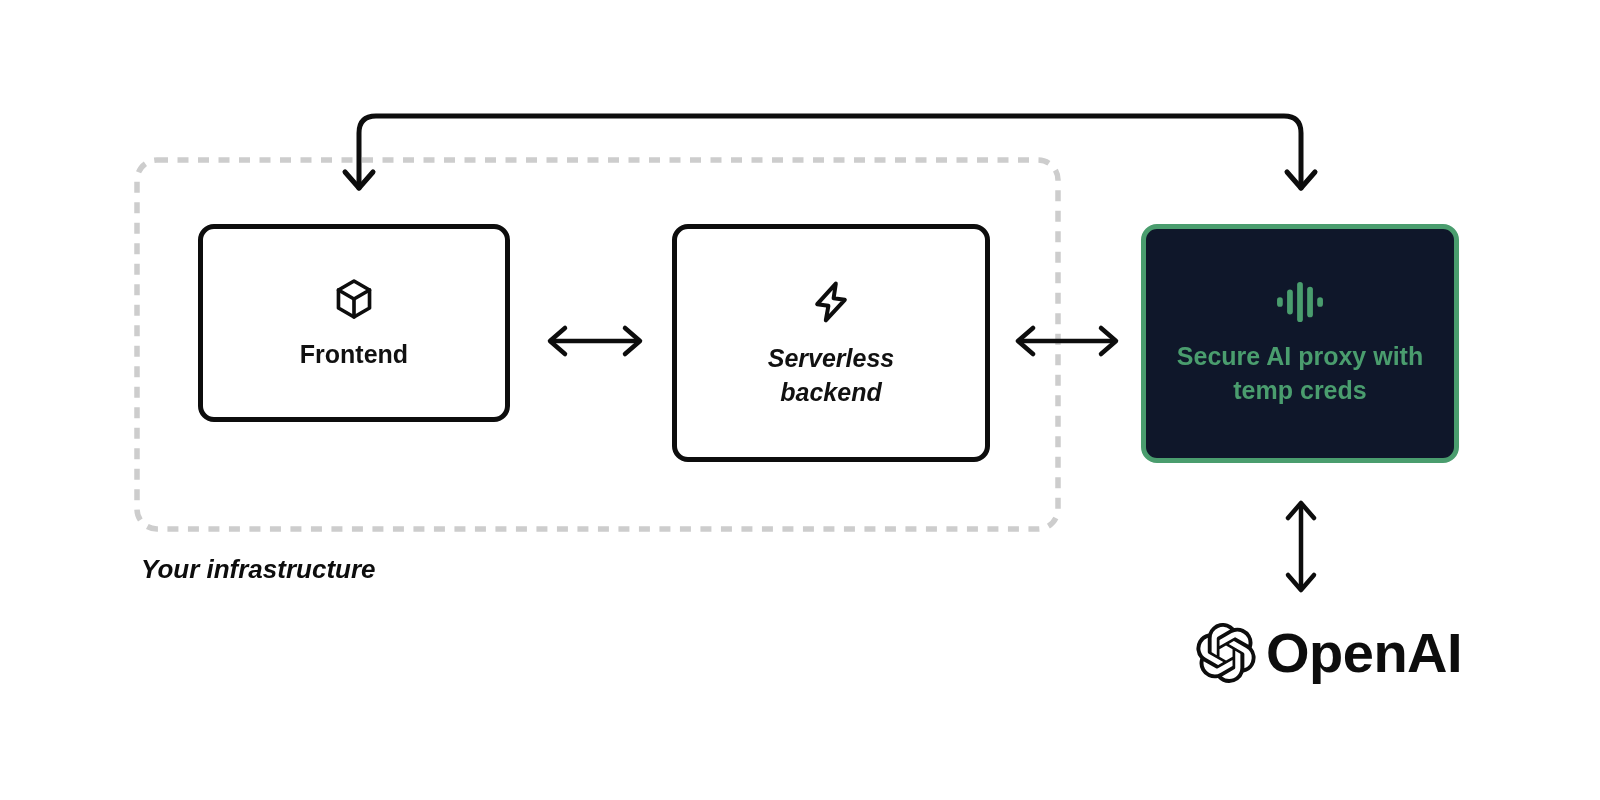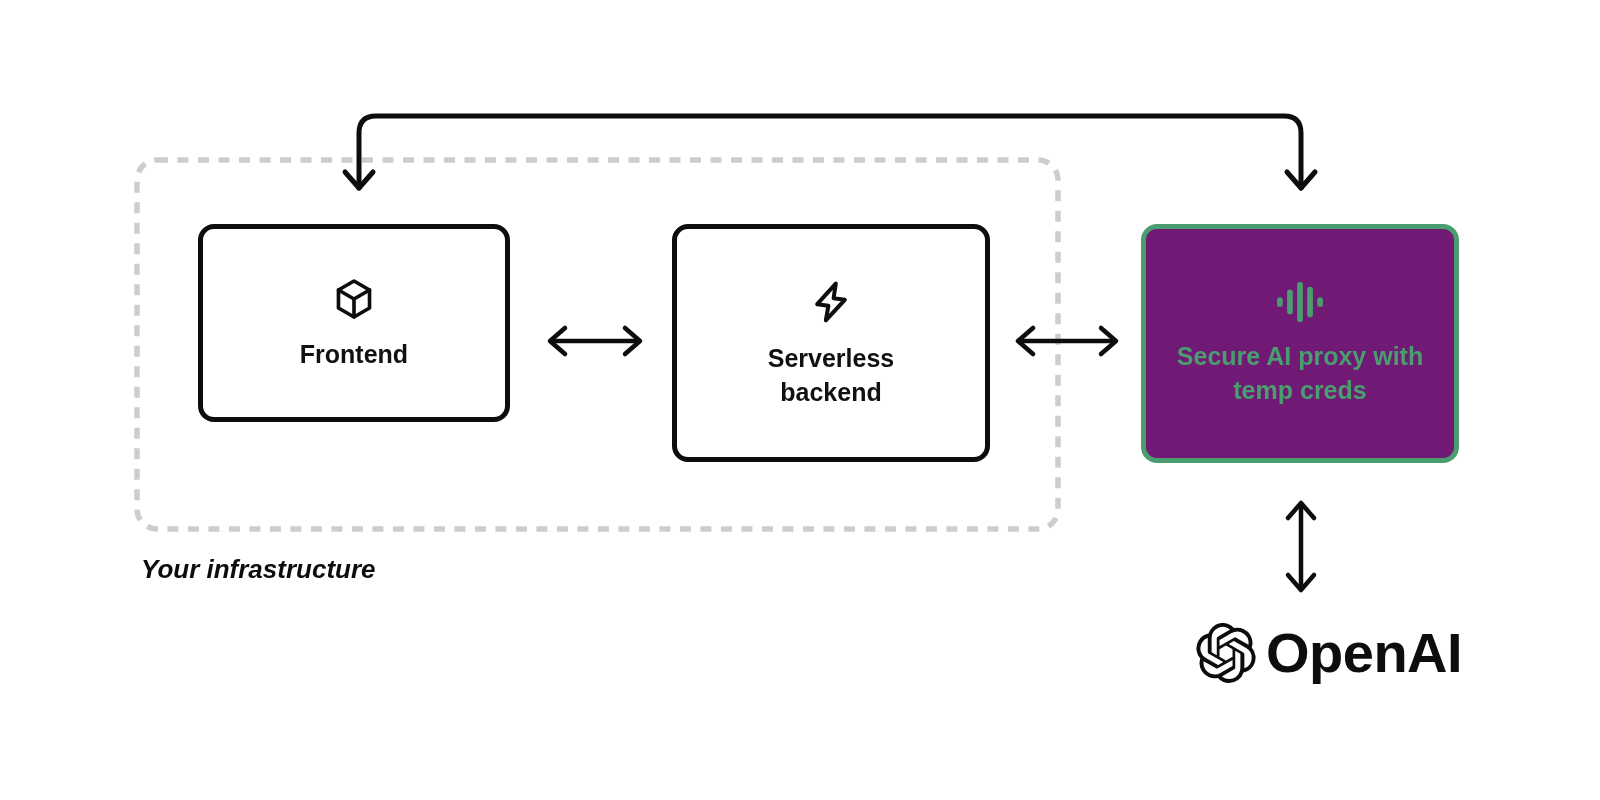--- a/index.html
+++ b/index.html
@@ -35,23 +35,23 @@
 
   .node .label {
     font-size: 25px;
     font-weight: 700;
     line-height: 1.36;
     color: #111111;
     text-align: center;
   }
 
   #node-frontend   { left: 198px;  top: 224px; width: 312px; height: 198px; }
-  #node-serverless { left: 672px;  top: 224px; width: 318px; height: 238px; }
+  #node-serverless { left: 672px;  top: 224px; width: 318px; height: 238px; font-style: italic; }
   #node-proxy      { left: 1141px; top: 224px; width: 318px; height: 239px;
-                     border-color: #4a9d6e; background: #701a75; }
+                     border-color: #4a9d6e; background: #0f172a; }
   #node-proxy .label { color: #4a9d6e; width: 250px; }
   #node-serverless .label { width: 200px; }
 
   .infra-label {
     position: absolute;
     left: 141px;
     top: 554px;
     font-size: 26px;
     font-weight: 700;
     color: #0d0d0d;

